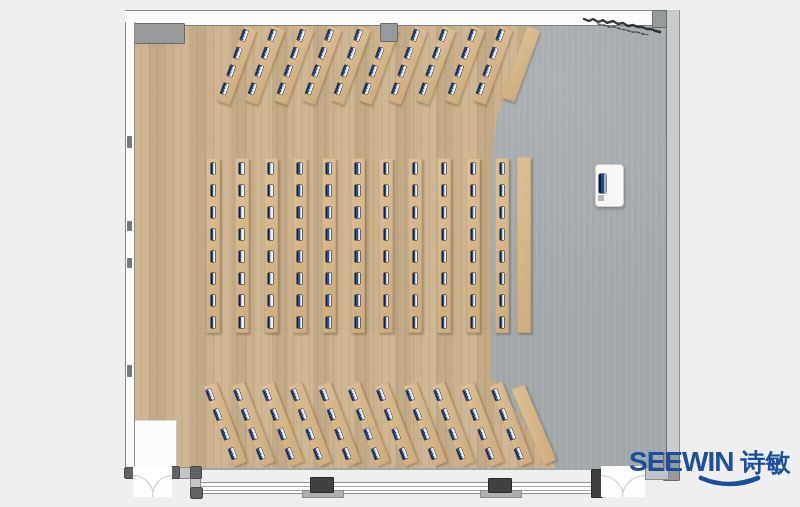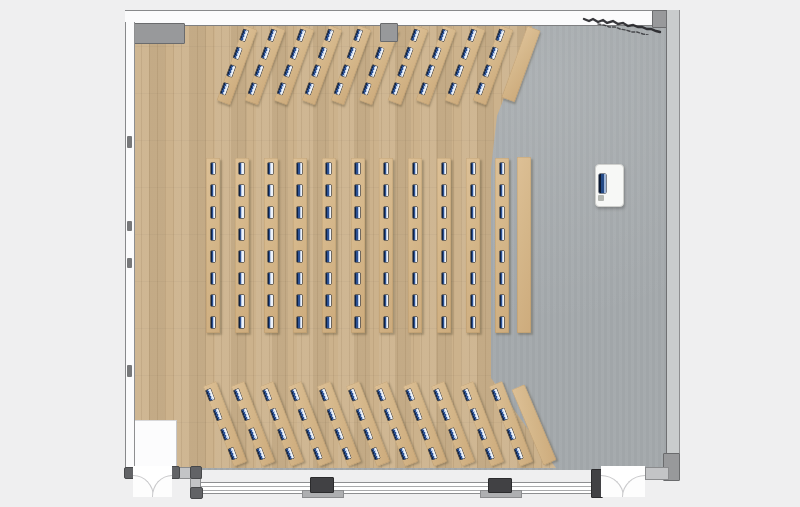--- a/index.html
+++ b/index.html
@@ -359,14 +359,20 @@
   <div class="door-opening" style="left:601px;width:44px;">
     <div class="leaf l"></div>
     <div class="leaf r"></div>
   </div>
 
   <svg class="scribble" viewBox="0 0 86 22">
     <path d="M4,6 l5,2 l4,-2 l5,3 l5,-2 l4,3 l6,-2 l5,3 l5,-1 l5,3 l5,-1 l5,2 l4,0 l5,2 l4,0 l5,2 l4,1" fill="none" stroke="#26262a" stroke-width="2.4" stroke-linecap="round" opacity="0.92"></path>
     <path d="M18,11 l6,1 l5,2 l6,0 l5,2 l6,1 l6,2 l5,0 l6,2 l5,1" fill="none" stroke="#26262a" stroke-width="1.4" stroke-linecap="round" stroke-dasharray="3 2" opacity="0.75"></path>
   </svg>
 
+  <div class="logo">
+    <span class="logo-latin">SEEWIN</span><span class="logo-cjk">诗敏</span>
+    <svg class="swoosh" width="64" height="14" viewBox="0 0 64 14">
+      <path d="M3,3 Q31,15 60,3" fill="none" stroke="#1a4e9e" stroke-width="4.6" stroke-linecap="round"></path>
+    </svg>
+  </div>
 
 </div>
 
 </body></html>

